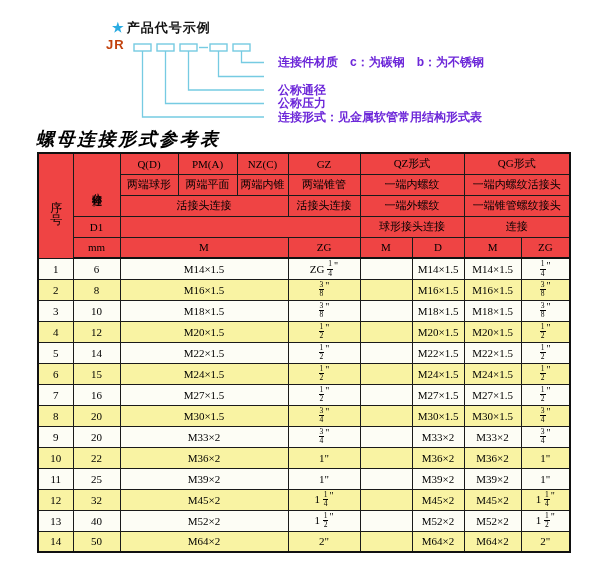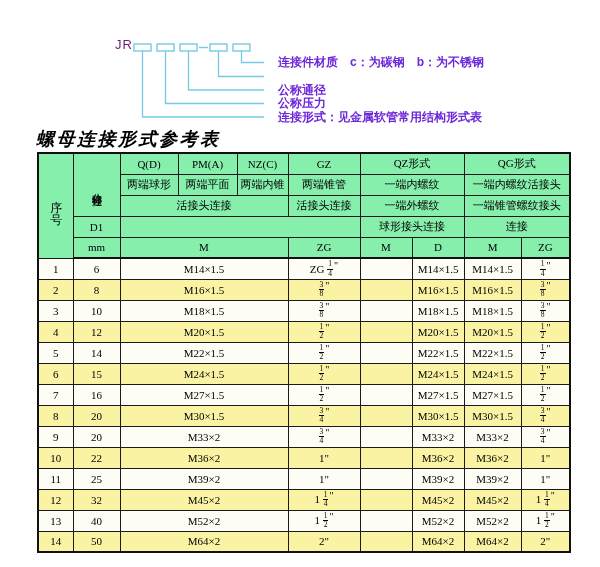--- a/index.html
+++ b/index.html
@@ -3,30 +3,30 @@
 <meta charset="utf-8">
 <style>
   * { margin:0; padding:0; box-sizing:border-box; }
   body { font-family:"Liberation Sans", sans-serif; background:#ffffff; }
   #page { position:relative; width:600px; height:567px; background:#ffffff; overflow:hidden; }
 
   
   #diagram-svg { position:absolute; left:0; top:0; width:600px; height:130px; }
   .star-title { position:absolute; left:112px; top:19px; font-size:13px; font-weight:bold; color:#111; letter-spacing:1px; }
   .star-title .star { color:#2bace2; margin-right:2px; }
-  .code-prefix { position:absolute; left:115px; top:37px; font-size:13px; font-weight:normal; color:#701a75; letter-spacing:1px; }
+  .code-prefix { position:absolute; left:106px; top:37px; font-size:13px; font-weight:bold; color:#c2410c; letter-spacing:1px; }
   .dg-label { position:absolute; left:278px; font-size:12px; font-weight:bold; color:#6d28d9; white-space:nowrap; line-height:13px; }
 
   
   .section-title { position:absolute; left:36px; top:127px; font-family:"Liberation Serif", serif; font-style:italic; font-weight:bold; font-size:18px; color:#000; letter-spacing:2.5px; }
 
   
   table.ref { position:absolute; left:37px; top:152px; width:533px; border-collapse:collapse; table-layout:fixed; border:2px solid #111; }
   table.ref td, table.ref th { border:1px solid #1a1a1a; text-align:center; vertical-align:middle; font-family:"Liberation Serif", serif; font-size:11px; font-weight:normal; color:#000; padding:0; overflow:hidden; }
-  table.ref thead td { background:#86efac; height:21px; }
+  table.ref thead td { background:#ef4444; height:21px; }
   table.ref thead tr.last-head td { border-bottom:2px solid #111; }
   table.ref tbody td { background:#fdfdf5; height:21px; }
   table.ref tbody tr.alt td { background:#f9f3a3; }
   .vtext { display:inline-block; writing-mode:vertical-rl; text-orientation:upright; }
   .seq-v { font-size:12px; letter-spacing:14px; }
   .dn-v { font-size:10.5px; letter-spacing:1px; }
   .frac { display:inline-block; vertical-align:-3px; text-align:center; font-size:7.5px; line-height:1.1; font-family:"Liberation Serif", serif; }
   .frac .fn { display:block; border-bottom:1px solid #000; padding:0 1px; }
   .frac .fd { display:block; }
   .inch { font-size:10px; vertical-align:4px; margin-left:1px; }
@@ -47,20 +47,23 @@
     </g>
     <g stroke="#76cbe2" stroke-width="1.3" fill="none">
       <polyline points="241.5,51 241.5,62.5 264,62.5"></polyline>
       <polyline points="218.5,51 218.5,76.5 264,76.5"></polyline>
       <polyline points="188.5,51 188.5,90 264,90"></polyline>
       <polyline points="165.5,51 165.5,103.5 264,103.5"></polyline>
       <polyline points="142.5,51 142.5,117 264,117"></polyline>
     </g>
   </svg>
 
+  <div class="star-title">
+    <span class="star">★</span><span>产品代号示例</span>
+  </div>
   <div class="code-prefix">JR</div>
 
   <div class="dg-label" style="top:56px;">连接件材质　c：为碳钢　b：为不锈钢</div>
   <div class="dg-label" style="top:83.5px;">公称通径</div>
   <div class="dg-label" style="top:97px;">公称压力</div>
   <div class="dg-label" style="top:110.5px;">连接形式：见金属软管常用结构形式表</div>
 
   <div class="section-title">螺母连接形式参考表</div>
 
   <table class="ref">

